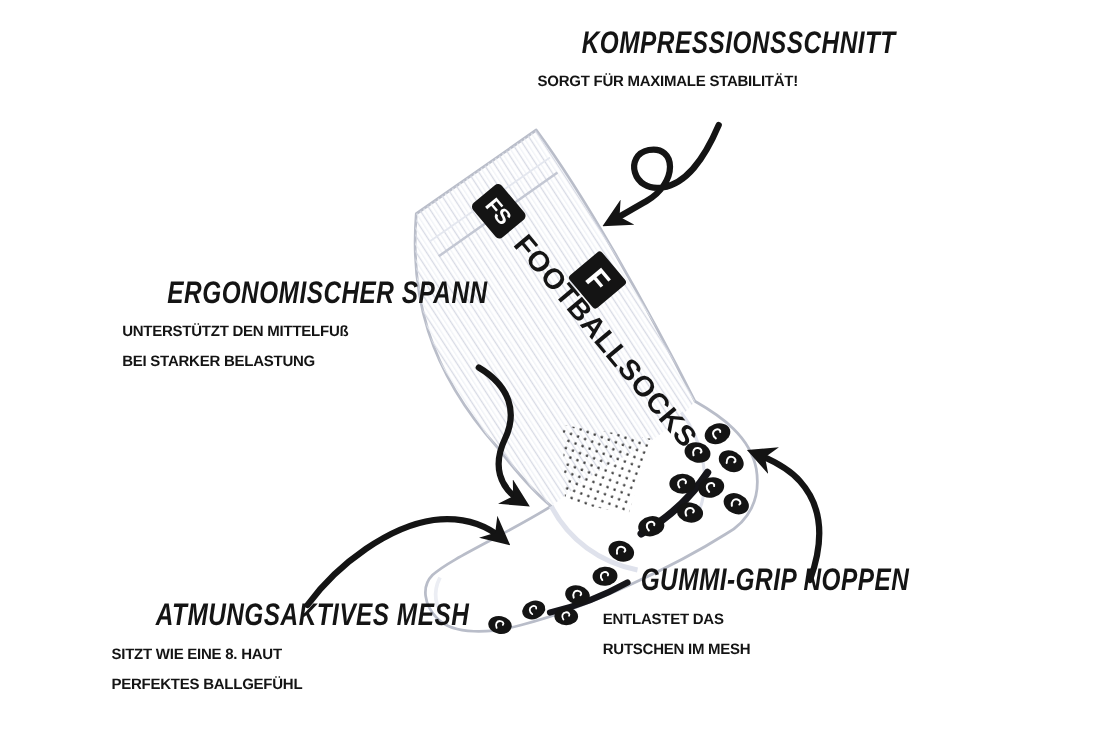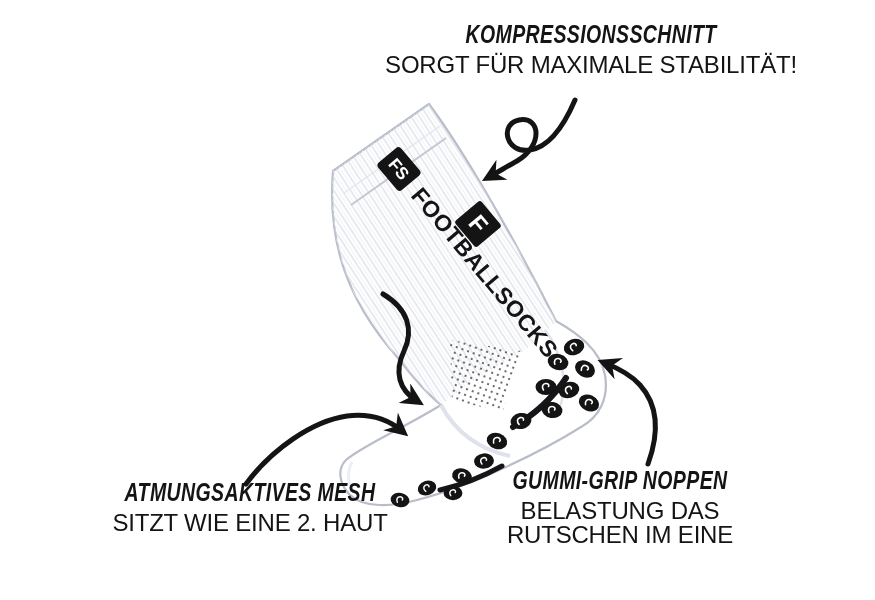--- a/index.html
+++ b/index.html
@@ -9,30 +9,30 @@
     --rib:#d7dae4;
     --mesh-dot:#3a3a3a;
     --background:#ffffff;
   }
   html,body{margin:0;padding:0;background:var(--background);}
   .stage{
     position:relative;width:875px;height:600px;background:var(--background);
     overflow:hidden;font-family:"Liberation Sans",sans-serif;color:var(--ink);
   }
   .artwork{position:absolute;left:0;top:0;}
-  .callout{position:absolute;text-align:center;transform:translateX(-50%);}
+  .callout{position:absolute;text-align:left;transform:translateX(-50%);}
   .callout .title{
     font-weight:700;font-style:italic;font-size:25px;line-height:28px;
     white-space:nowrap;width:max-content;margin:0 auto 5px;
     transform:scaleX(0.78);transform-origin:center;letter-spacing:0.5px;
     color:var(--ink);
   }
   .callout .line{
-    font-size:24px;line-height:24px;letter-spacing:-0.2px;white-space:nowrap;
-    margin:0;color:var(--ink);font-weight:400;
+    font-size:12px;line-height:24px;letter-spacing:-0.2px;white-space:nowrap;
+    margin:0;color:var(--ink);font-weight:700;
   }
   svg text.brand{
     font-family:"Liberation Sans",sans-serif;font-weight:700;
     letter-spacing:0.5px;fill:var(--ink);
   }
   svg text.logo-glyph{
     font-family:"Liberation Sans",sans-serif;font-weight:700;fill:#ffffff;
   }
 </style>
 </head>
@@ -123,25 +123,31 @@
       <path marker-end="url(#ah)" d="M 246 484 C 271 450 312 421 347 416 C 372 413 390 421 402 431"></path>
       <path marker-end="url(#ah)" d="M 648 464 C 660 431 657 404 640 385 C 633 377 620 369 605 363"></path>
     </g>
   </svg>
 
   <div class="callout" style="left:591px;top:20px">
     <div class="title">KOMPRESSIONSSCHNITT</div>
     <p class="line">SORGT FÜR MAXIMALE STABILITÄT!</p>
   </div>
 
+  <div class="callout" style="left:262px;top:220px">
+    <div class="title">ERGONOMISCHER SPANN</div>
+    <p class="line">UNTERSTÜTZT DEN MITTELFUß</p>
+    <p class="line">BEI STARKER BELASTUNG</p>
+  </div>
 
   <div class="callout" style="left:250px;top:478px">
     <div class="title">ATMUNGSAKTIVES MESH</div>
-    <p class="line">SITZT WIE EINE 2. HAUT</p>
+    <p class="line">SITZT WIE EINE 8. HAUT</p>
+    <p class="line">PERFEKTES BALLGEFÜHL</p>
   </div>
 
-  <div class="callout" style="left:620px;top:466px">
+  <div class="callout" style="left:620px;top:450px">
     <div class="title">GUMMI-GRIP NOPPEN</div>
-    <p class="line">BELASTUNG DAS</p>
-    <p class="line">RUTSCHEN IM EINE</p>
+    <p class="line">ENTLASTET DAS</p>
+    <p class="line">RUTSCHEN IM MESH</p>
   </div>
 
 </div>
 
 </body></html>

